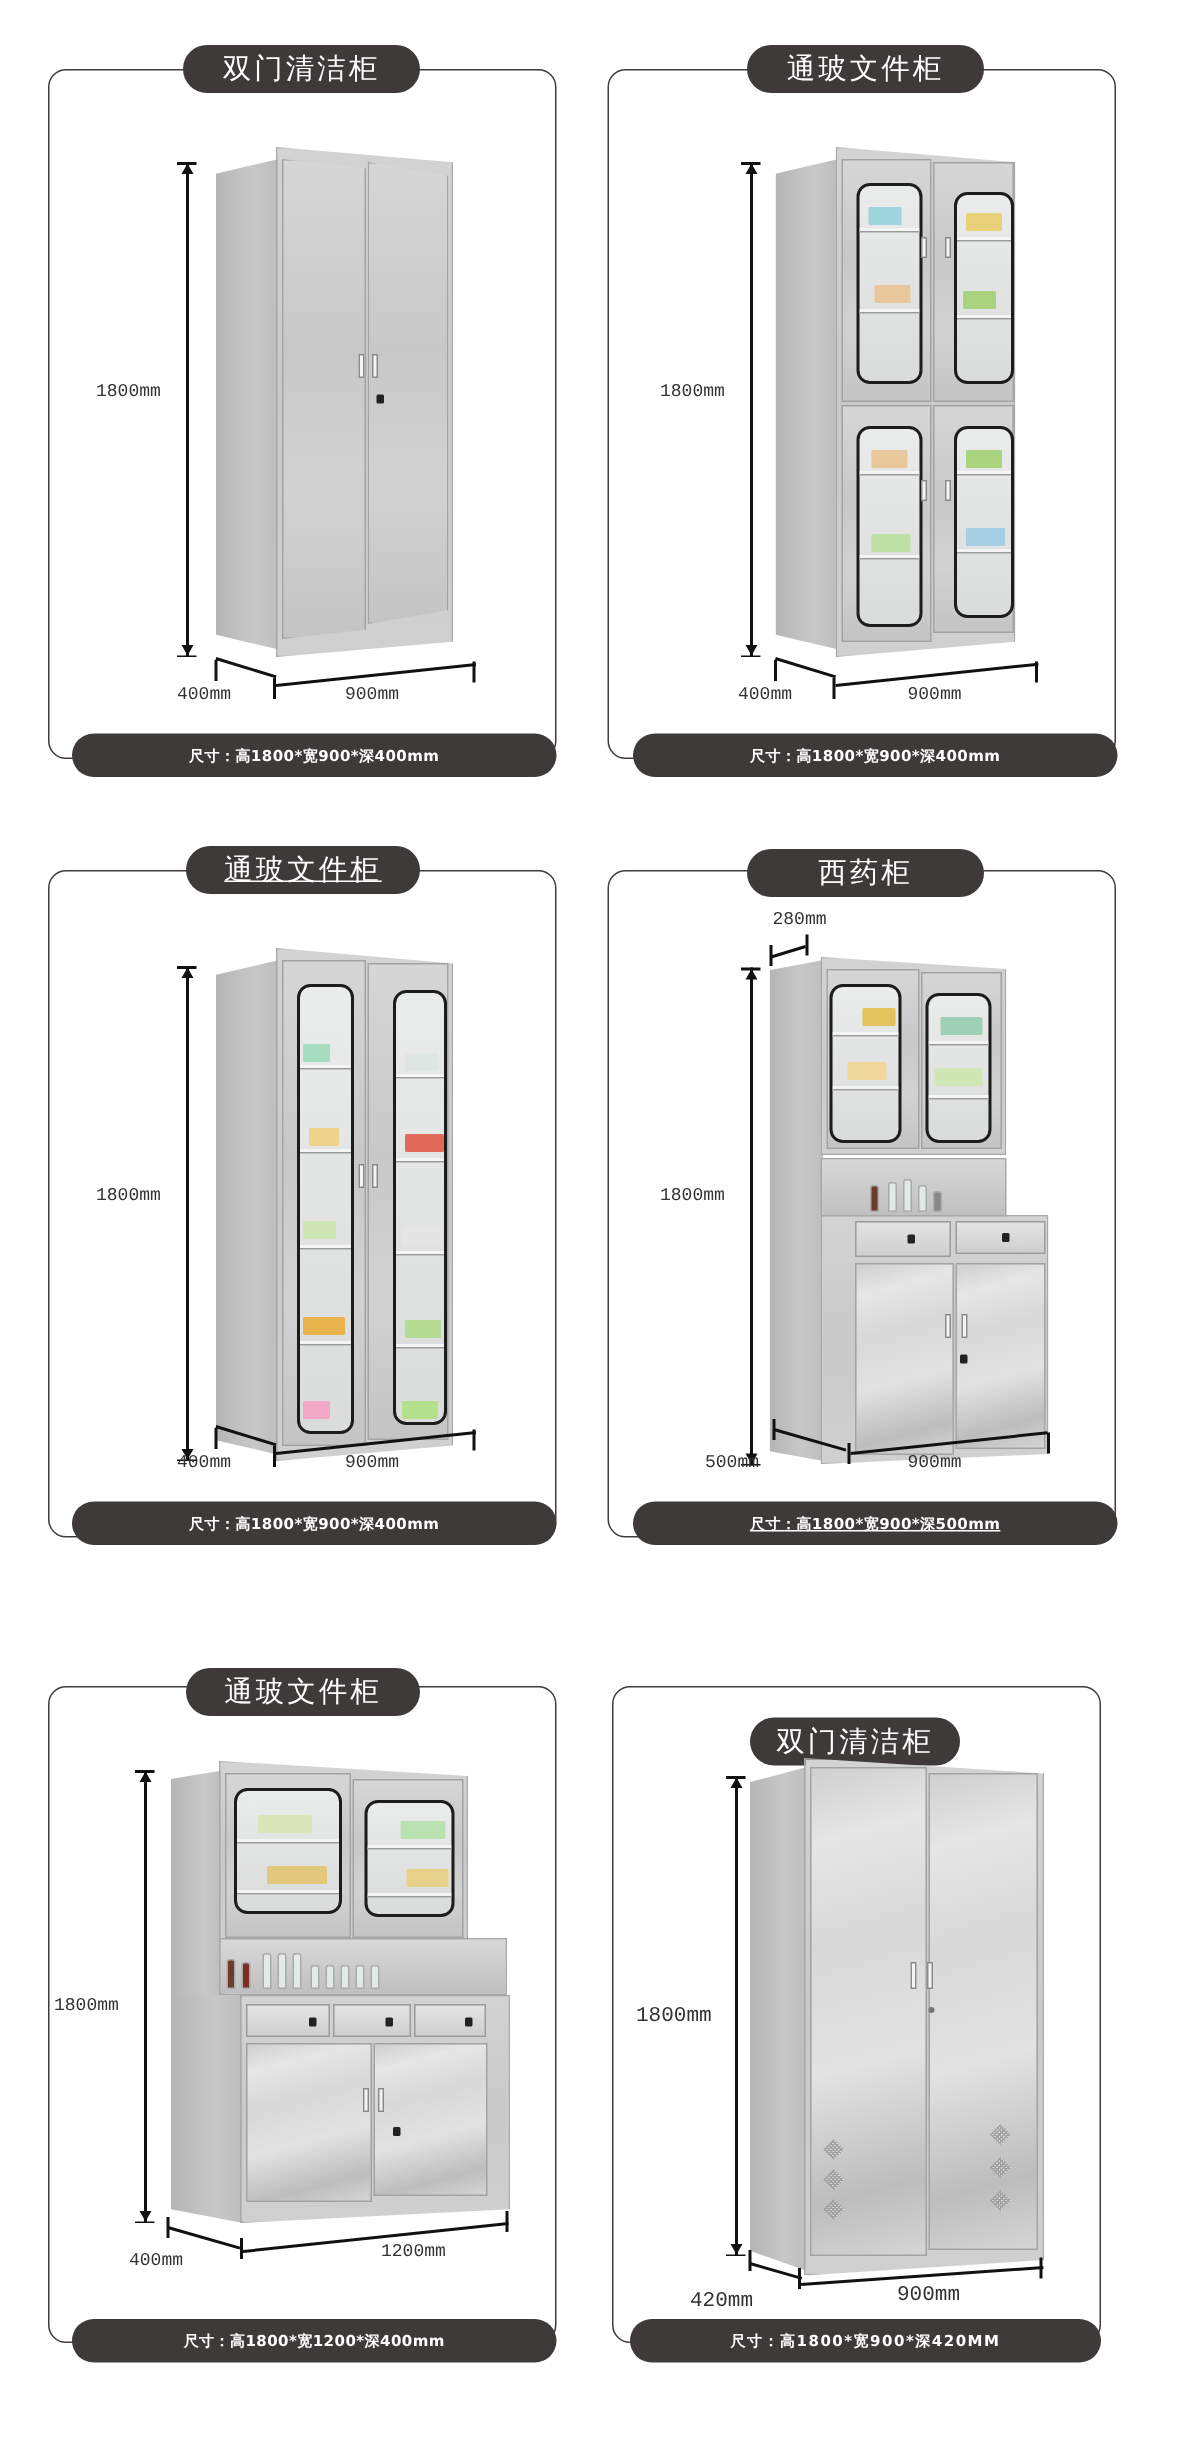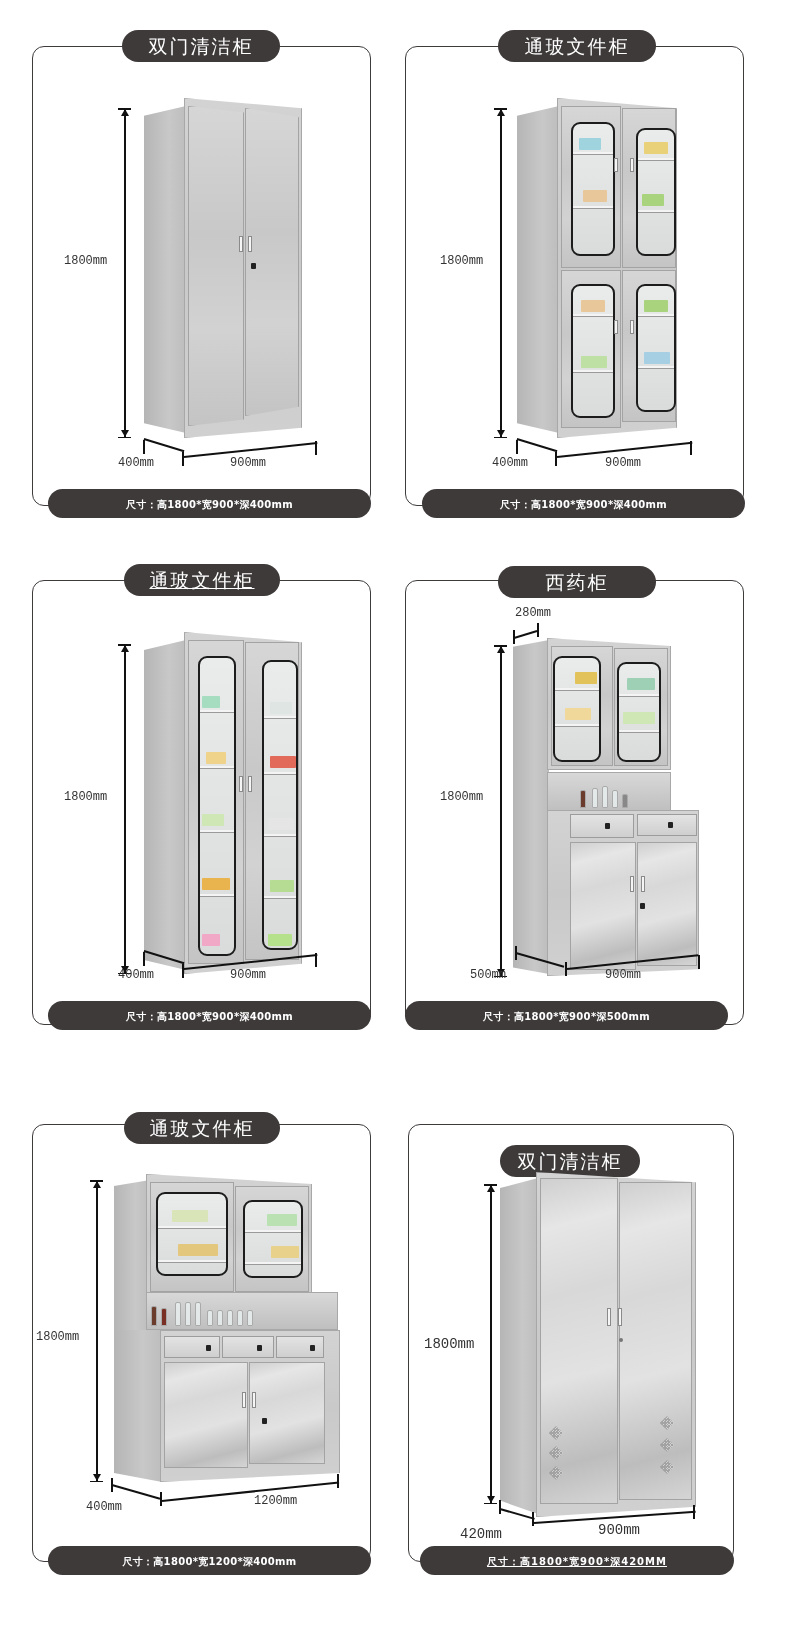--- a/index.html
+++ b/index.html
@@ -243,21 +243,21 @@
 </div>
 
 <div class="sline" style="left:516px;top:952px;width:50px;transform:rotate(16deg);"></div>
 <div class="tick" style="left:515px;top:946px;"></div>
 <div class="tick" style="left:565px;top:962px;"></div>
 <div class="sline" style="left:567px;top:968px;width:132px;transform:rotate(-6deg);"></div>
 <div class="tick" style="left:698px;top:955px;"></div>
 <div class="dim" style="left:470px;top:968px;">500mm</div>
 <div class="dim" style="left:605px;top:968px;">900mm</div>
 
-<div class="pill spec-pill" style="left:405px;top:1001px;width:323px;">尺寸：高1800*宽900*深500mm</div>
+<div class="pill spec-pill" style="left:422px;top:1001px;width:323px;text-decoration:underline;">尺寸：高1800*宽900*深500mm</div>
 
 <div class="card" style="left:32px;top:1124px;width:339px;height:438px;"></div>
 <div class="pill title-pill" style="left:124px;top:1112px;width:156px;">通玻文件柜</div>
 
 <div class="vline" style="left:96px;top:1180px;height:302px;">
     <span class="arr-up"></span>
     <span class="arr-down"></span>
   </div>
 <div class="dim" style="left:36px;top:1330px;">1800mm</div>
 
@@ -341,13 +341,13 @@
 </div>
 
 <div class="sline" style="left:500px;top:1508px;width:36px;transform:rotate(16deg);"></div>
 <div class="tick" style="left:499px;top:1500px;"></div>
 <div class="tick" style="left:532px;top:1512px;"></div>
 <div class="sline" style="left:534px;top:1522px;width:162px;transform:rotate(-4deg);"></div>
 <div class="tick" style="left:693px;top:1505px;"></div>
 <div class="dim" style="left:460px;top:1526px;font-size:14px;">420mm</div>
 <div class="dim" style="left:598px;top:1522px;font-size:14px;">900mm</div>
 
-<div class="pill spec-pill" style="left:420px;top:1546px;width:314px;letter-spacing:1px;text-decoration:underline;">尺寸：高1800*宽900*深420MM</div>
+<div class="pill spec-pill" style="left:420px;top:1546px;width:314px;letter-spacing:1px;">尺寸：高1800*宽900*深420MM</div>
 
 </body></html>

